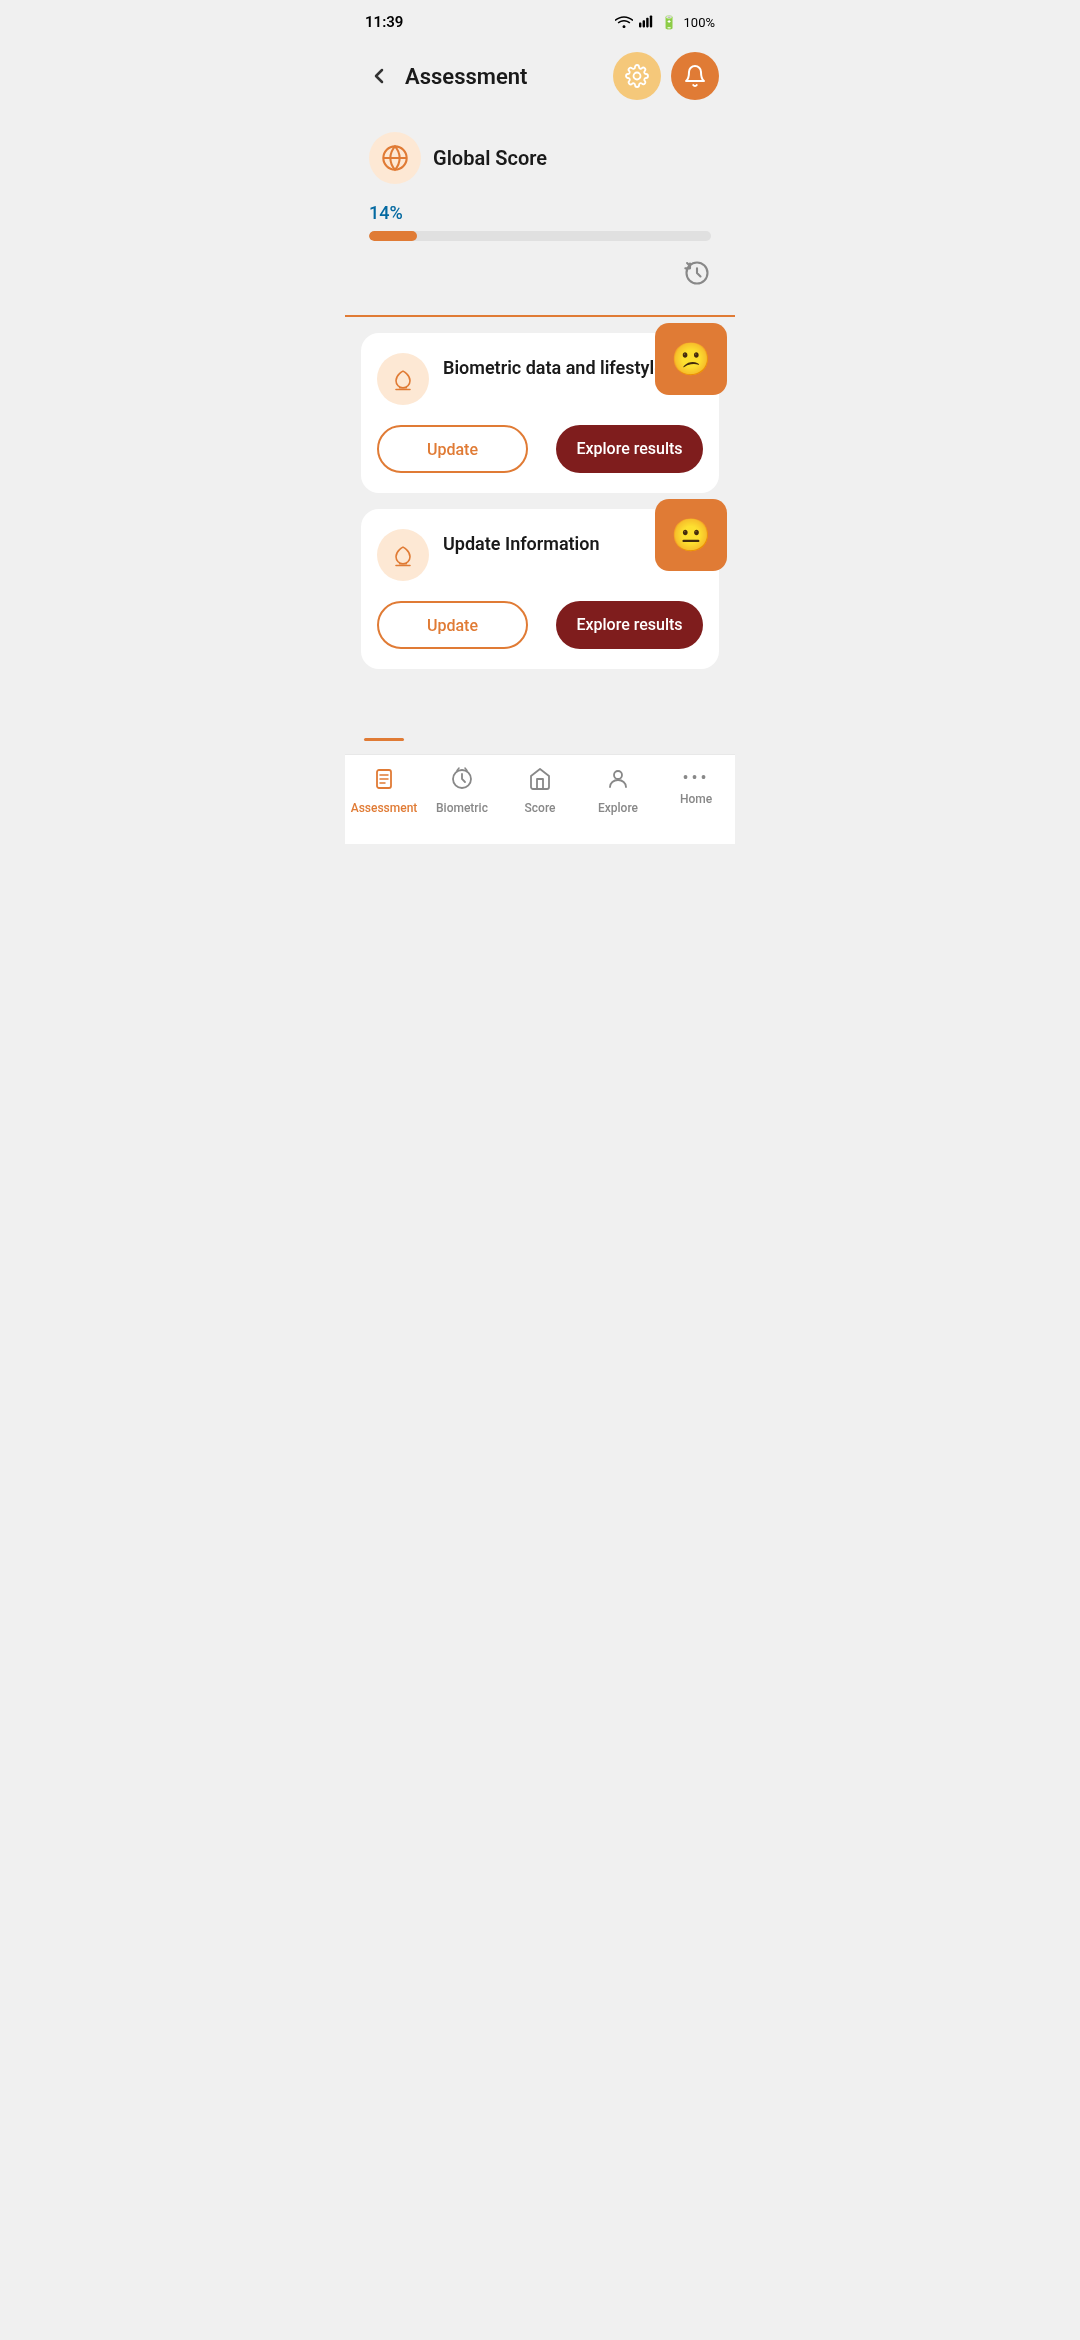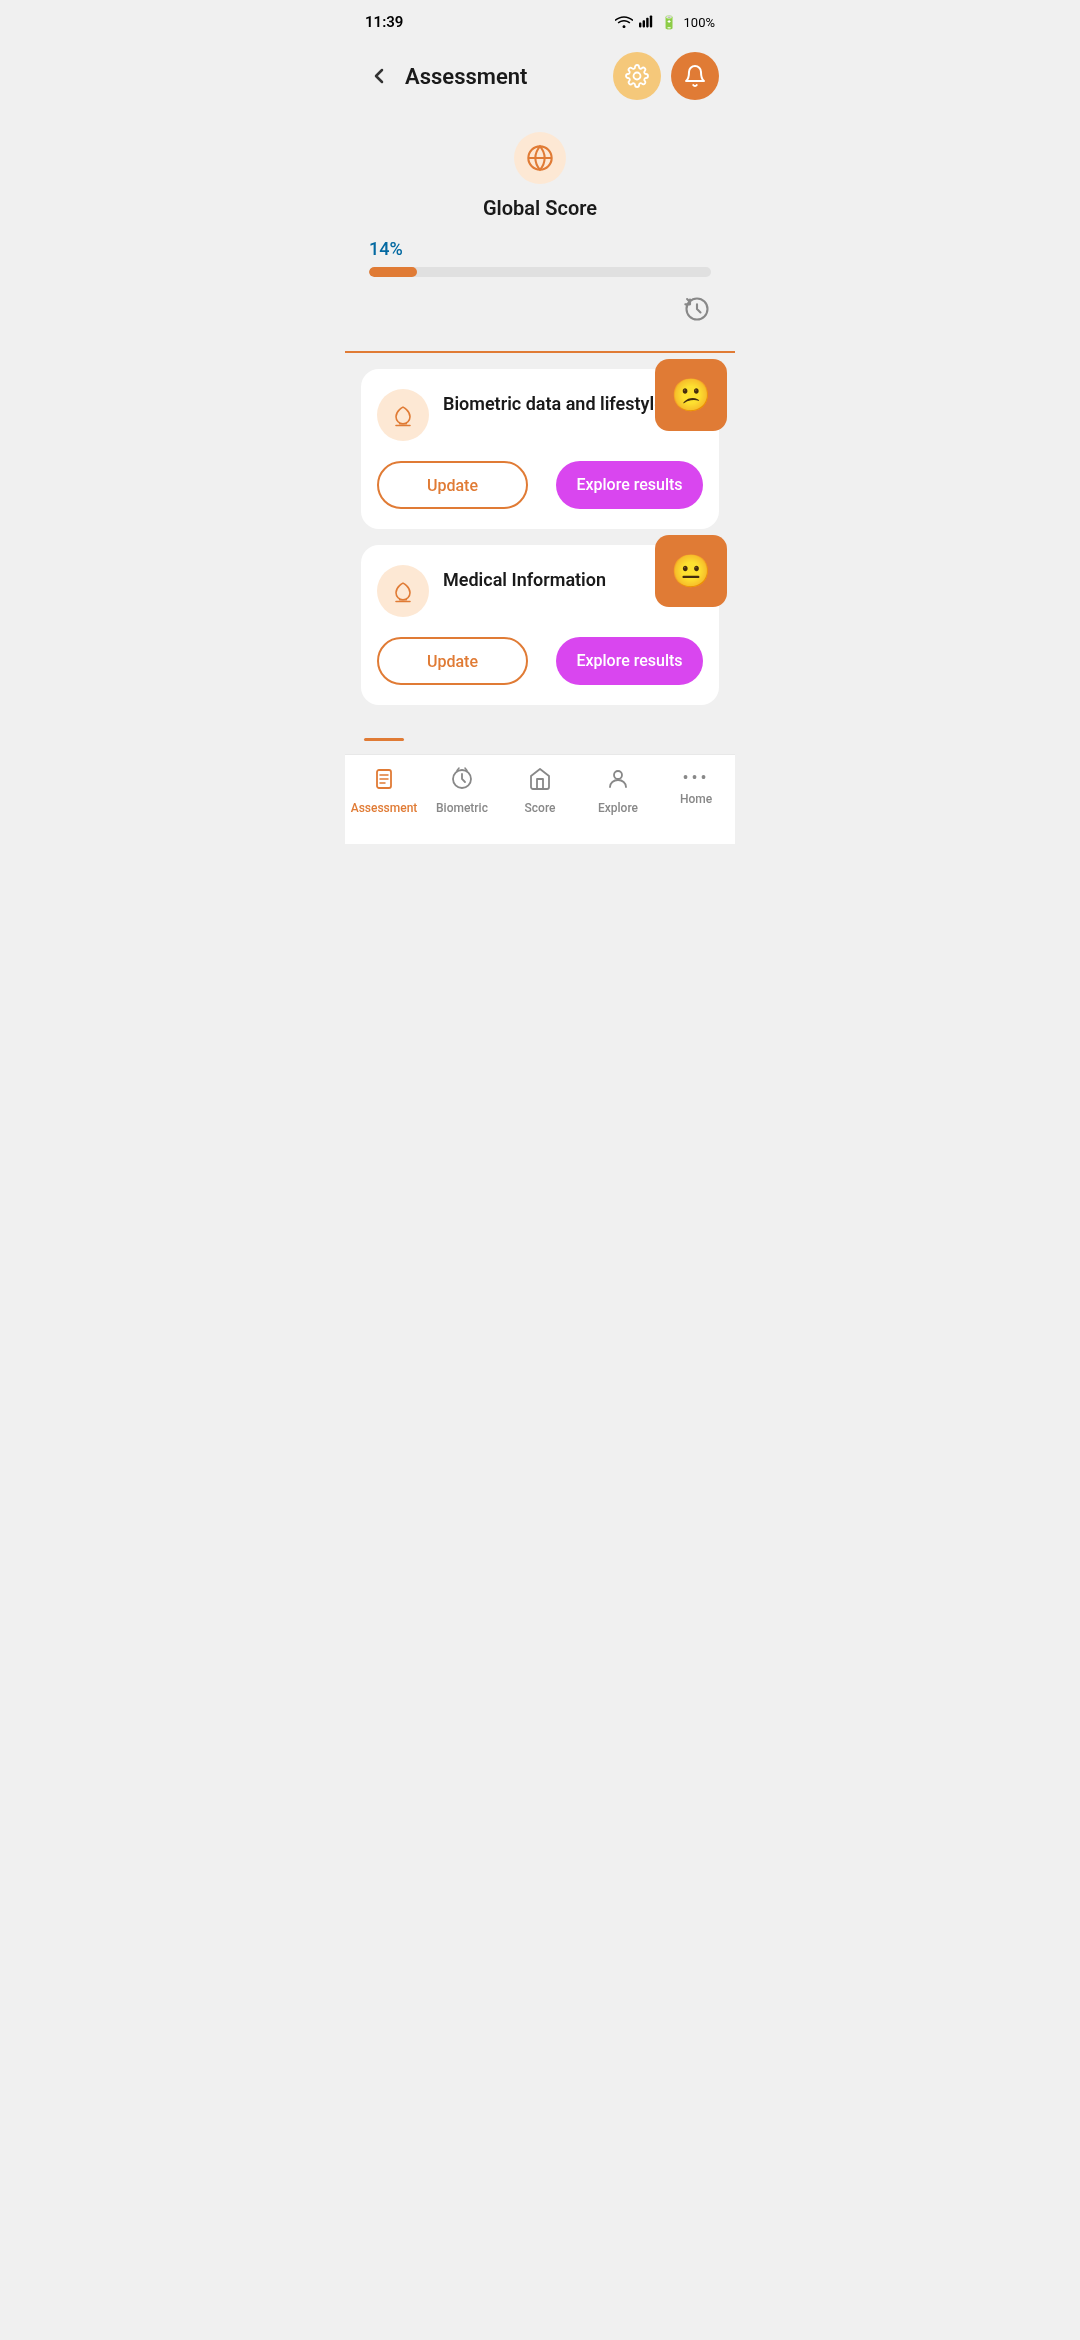--- a/index.html
+++ b/index.html
@@ -97,21 +97,20 @@
     .global-score-section {
       background: #f0f0f0;
       padding: 20px 24px 24px 24px;
     }
 
     .global-score-label-row {
       display: flex;
       align-items: center;
       gap: 12px;
       margin-bottom: 18px;
-      flex-direction: column;
     }
 
     .globe-icon-wrap {
       width: 52px;
       height: 52px;
       border-radius: 50%;
       background: #fde8d4;
       display: flex;
       align-items: center;
       justify-content: center;
@@ -223,21 +222,21 @@
       font-size: 16px;
       font-weight: 500;
       cursor: pointer;
     }
 
     .btn-explore {
       flex: 1;
       height: 48px;
       border-radius: 24px;
       border: none;
-      background: #d946ef;
+      background: #7f1d1d;
       color: #fff;
       font-size: 16px;
       font-weight: 500;
       cursor: pointer;
       line-height: 1.2;
     }
 
     
     .bottom-nav {
       position: absolute;
@@ -413,21 +412,21 @@
 
   <div class="card">
     <div class="card-top-row">
       <div class="card-icon-wrap">
         <svg width="28" height="28" viewBox="0 0 32 32" fill="none">
           <path d="M16 7C16 7 8 11 8 18a8 8 0 0016 0C24 11 16 7 16 7z" stroke="#e07b35" stroke-width="1.8" fill="none"></path>
           <path d="M8 28h16" stroke="#e07b35" stroke-width="1.8" stroke-linecap="round"></path>
           <path d="M12 26h8" stroke="#e07b35" stroke-width="1.6" stroke-linecap="round"></path>
         </svg>
       </div>
-      <span class="card-title">Medical Information</span>
+      <span class="card-title">Update Information</span>
       <div class="card-emoji-badge">
         <span>😐</span>
       </div>
     </div>
     <div class="card-buttons">
       <button class="btn-update">Update</button>
       <button class="btn-explore">Explore results</button>
     </div>
   </div>
 

